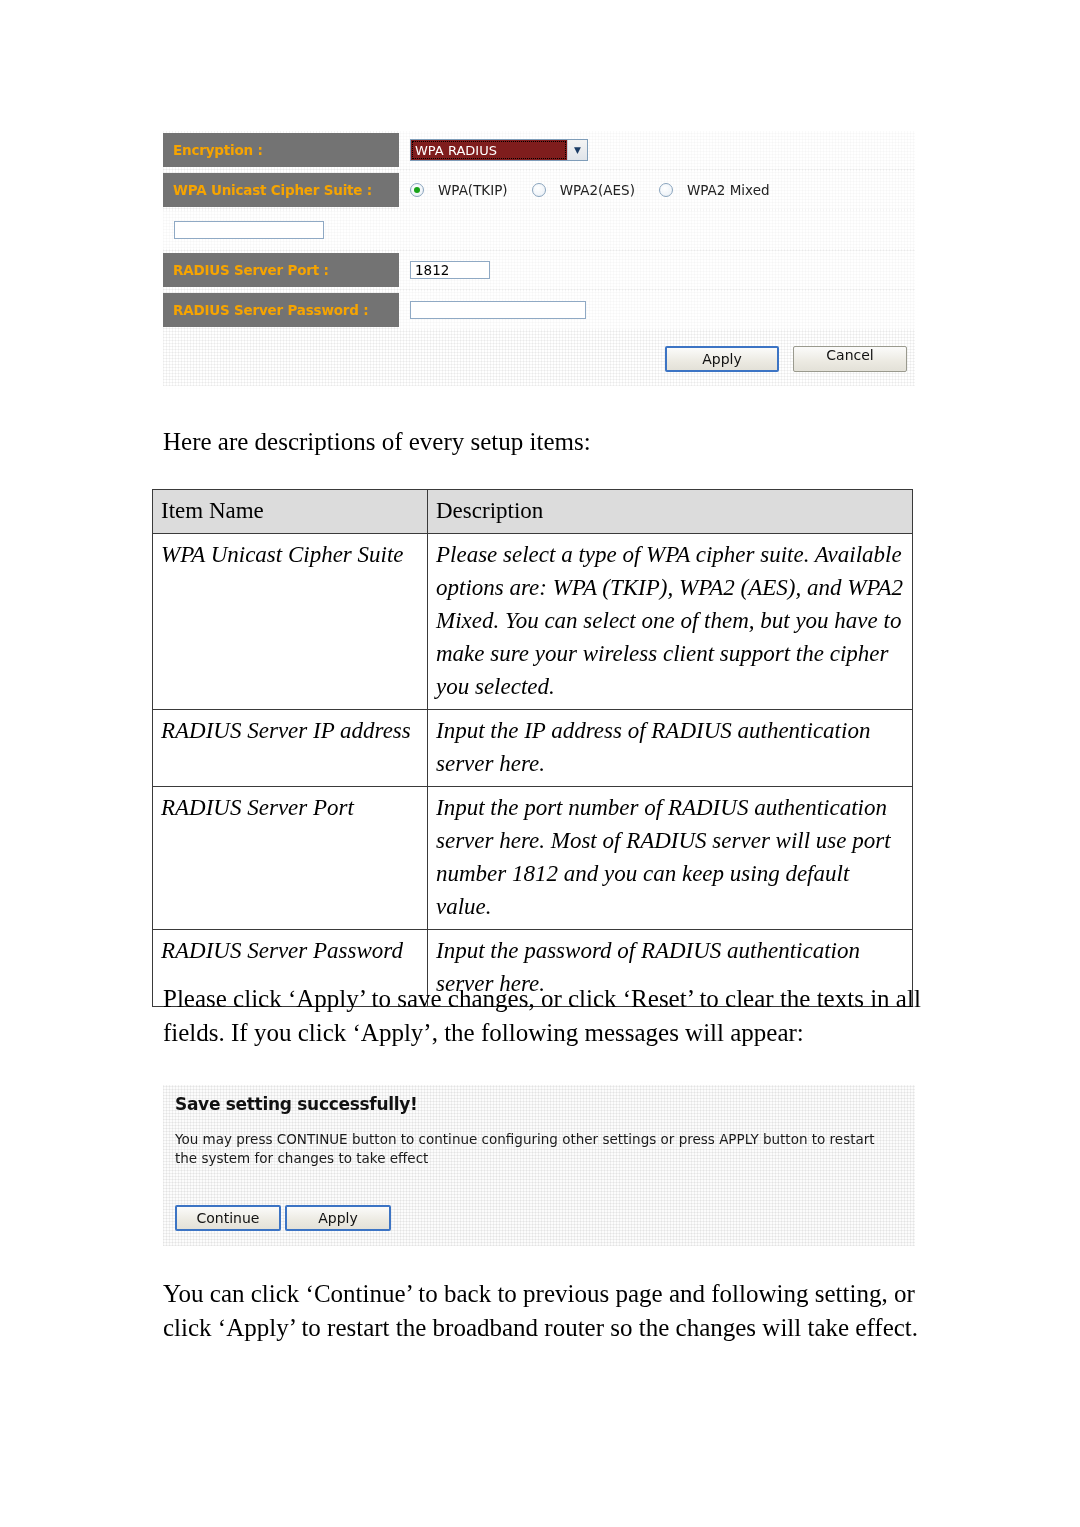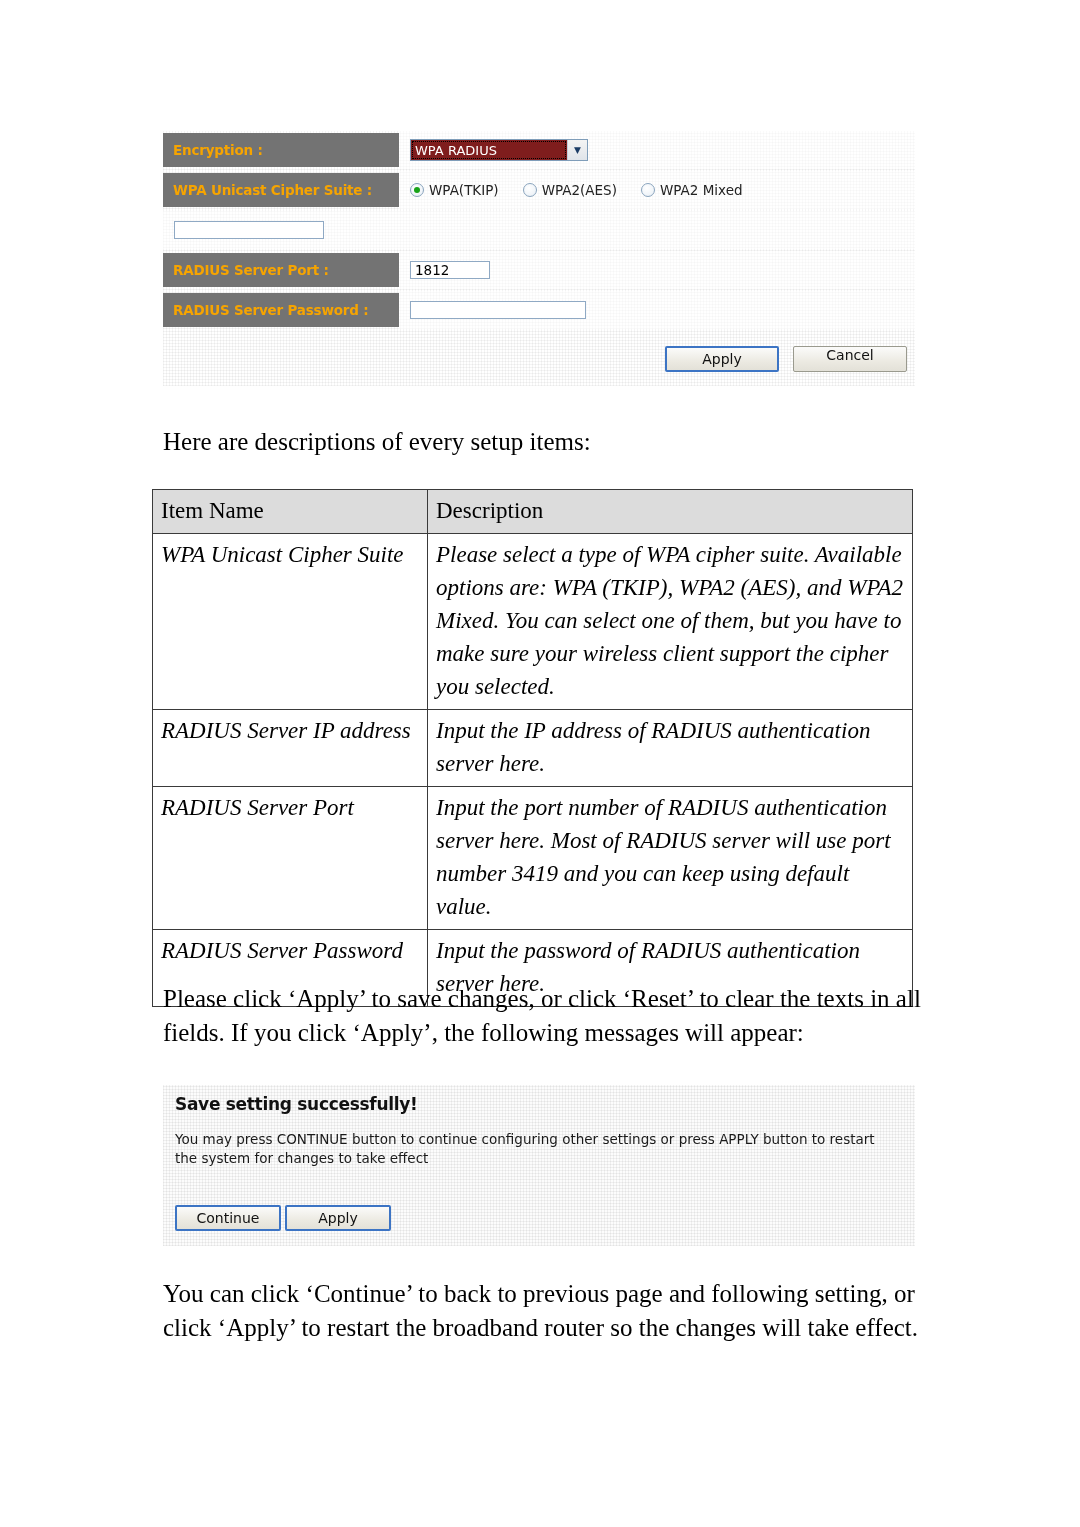--- a/index.html
+++ b/index.html
@@ -92,21 +92,21 @@
     border-left: 1px solid #c3cedb;
     display: flex;
     align-items: center;
     justify-content: center;
     color: #1b3c66;
     font-size: 9px;
   }
 
   
   .radio-group { display: flex; align-items: center; gap: 24px; }
-  .radio-item { display: flex; align-items: center; gap: 5px; font-size: 13.5px; color: #222; white-space: nowrap; }
+  .radio-item { display: flex; align-items: center; gap: 14px; font-size: 13.5px; color: #222; white-space: nowrap; }
   .radio-dot {
     width: 12px; height: 12px; border-radius: 50%;
     border: 1px solid #8aa4bd;
     background: radial-gradient(circle at 40% 35%, #ffffff 0%, #eef3f8 70%, #d7e0ea 100%);
     display: inline-block; position: relative; flex: none;
   }
   .radio-dot.checked::after {
     content: "";
     position: absolute; left: 3px; top: 3px;
     width: 6px; height: 6px; border-radius: 50%;
@@ -310,21 +310,21 @@
     <tr>
       <td>WPA Unicast Cipher Suite</td>
       <td>Please select a type of WPA cipher suite. Available options are: WPA (TKIP), WPA2 (AES), and WPA2 Mixed. You can select one of them, but you have to make sure your wireless client support the cipher you selected.</td>
     </tr>
     <tr>
       <td>RADIUS Server IP address</td>
       <td>Input the IP address of RADIUS authentication server here.</td>
     </tr>
     <tr>
       <td>RADIUS Server Port</td>
-      <td>Input the port number of RADIUS authentication server here. Most of RADIUS server will use port number 3419 and you can keep using default value.</td>
+      <td>Input the port number of RADIUS authentication server here. Most of RADIUS server will use port number 1812 and you can keep using default value.</td>
     </tr>
     <tr>
       <td>RADIUS Server Password</td>
       <td>Input the password of RADIUS authentication server here.</td>
     </tr>
   </tbody>
 </table>
 
 <div class="doc-text" id="para-apply">Please click ‘Apply’ to save changes, or click ‘Reset’ to clear the texts in all fields. If you click ‘Apply’, the following messages will appear:</div>
 

